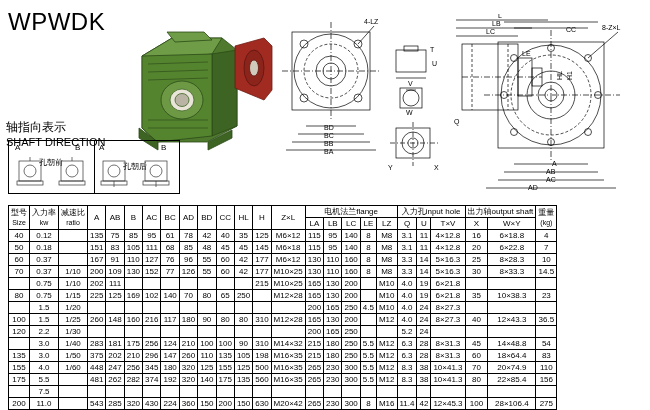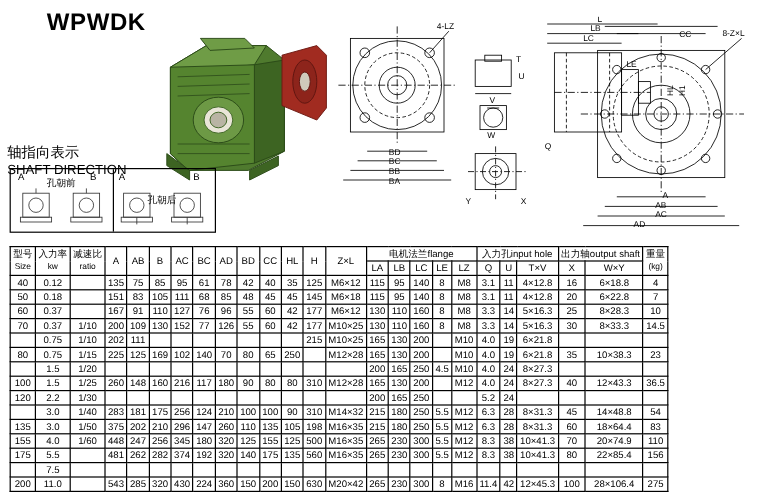--- a/index.html
+++ b/index.html
@@ -9,21 +9,21 @@
     font-family:"Liberation Sans", sans-serif;
     color:#000;
     overflow:hidden;
     position:relative;
   }
   .page{position:relative;width:650px;height:410px;}
 
   
   .title{
     position:absolute;left:8px;top:8px;
-    font-size:20px;font-weight:bold;letter-spacing:0.5px;margin-left:31px;
+    font-size:24px;font-weight:normal;letter-spacing:0.5px;
   }
 
   
   .shaft-label{
     position:absolute;left:6px;top:120px;font-size:11px;
   }
   .shaft-label .cn{font-size:12px;display:block;line-height:15px;}
   .shaft-label .en{font-size:11px;display:block;line-height:14px;}
 
   .shaft-box{
@@ -216,21 +216,21 @@
   </svg>
 
   <div class="shaft-label">
     <span class="cn">轴指向表示</span>
     <span class="en">SHAFT DIRECTION</span>
   </div>
 
   <div class="shaft-box">
     <div class="divider"></div>
 
-    <div class="hole-lbl" style="left:30px;top:6px;font-family:Liberation Serif, serif;">孔朝前</div>
+    <div class="hole-lbl" style="left:30px;top:16px;font-family:Liberation Serif, serif;">孔朝前</div>
     <div class="letter" style="left:6px;top:2px;">A</div>
     <div class="letter" style="left:66px;top:2px;">B</div>
     <svg style="position:absolute;left:4px;top:12px;" width="78" height="38" viewBox="0 0 78 38">
       <g fill="none" stroke="#333" stroke-width="0.7">
         <rect x="6" y="8" width="22" height="20"></rect>
           <circle cx="17" cy="18" r="6"></circle>
         <rect x="4" y="28" width="26" height="4"></rect>
         <rect x="48" y="8" width="22" height="20"></rect>
           <circle cx="59" cy="18" r="6"></circle>
         <rect x="46" y="28" width="26" height="4"></rect>

